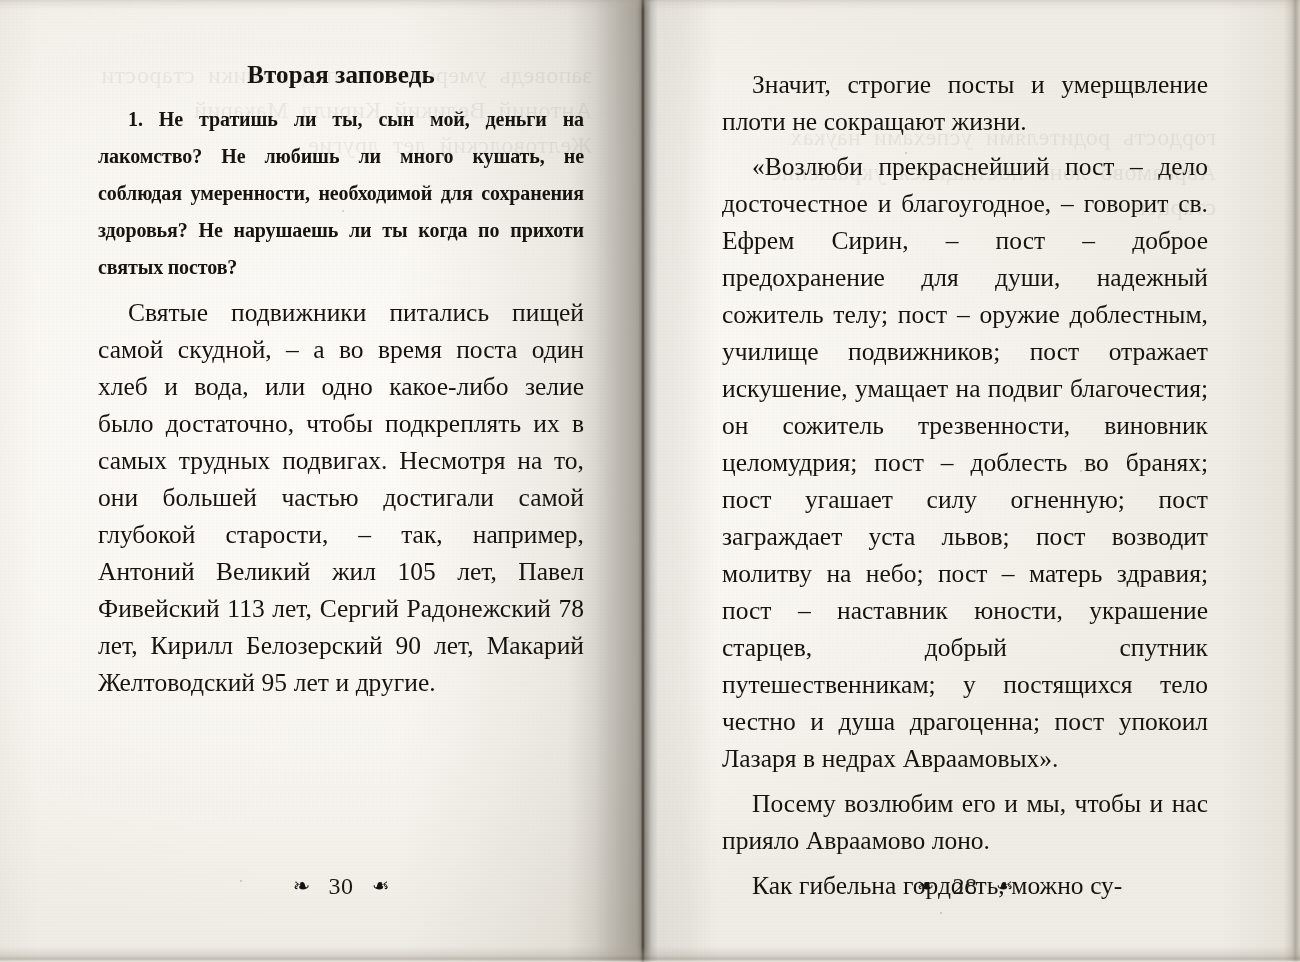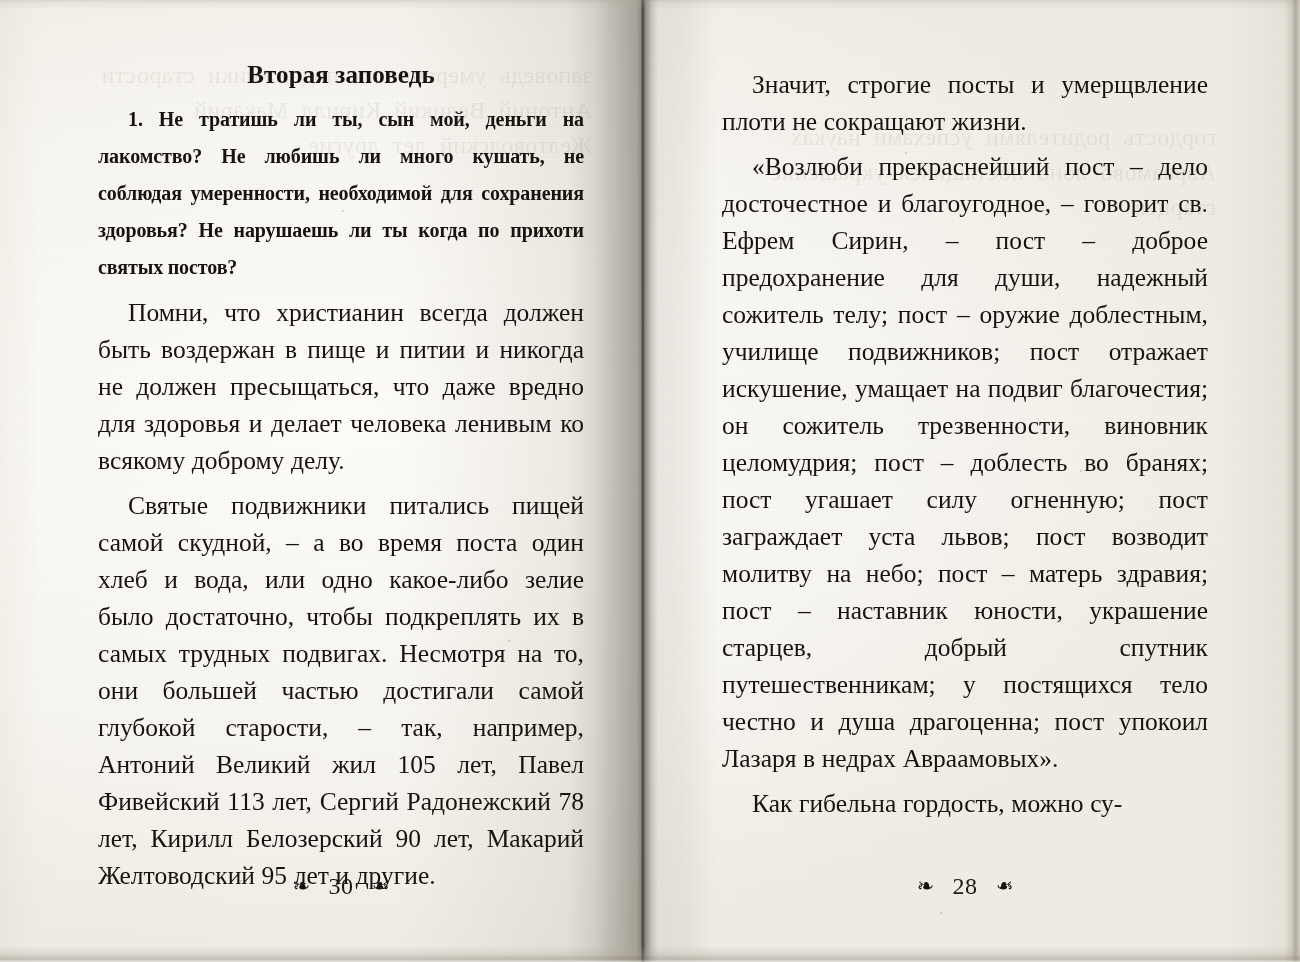--- a/index.html
+++ b/index.html
@@ -235,27 +235,27 @@
 
   <div class="gutter-soft"></div>
   <div class="gutter-seam"></div>
 
   <div class="showthrough st-left">заповедь  умеренность  подвижники  старости  Антоний  Великий  Кирилл  Макарий  Желтоводский  лет  другие</div>
   <div class="showthrough st-right">гордость  родителями  успехами  науках  Авраамово  лоно  постящихся  украшение  старцев</div>
 
   <div class="col col-left ink-soft">
     <h1 class="page-title">Вторая заповедь</h1>
     <p class="para bold">1. Не тратишь ли ты, сын мой, деньги на лакомство? Не любишь ли много кушать, не соблюдая умеренности, необходимой для сохранения здоровья? Не нарушаешь ли ты когда по прихоти святых постов?</p>
-    <p class="para">Помни, что христианин всегда должен быть воздержан в пище и питии и никогда не должен пресыщаться, что даже вредно для здоровья и делает человека ленивым ко всякому доброму делу.</p>
     <p class="para">Святые подвижники питались пищей самой скудной, – а во время поста один хлеб и вода, или одно какое-либо зелие было достаточно, чтобы подкреплять их в самых трудных подвигах. Несмотря на то, они большей частью достигали самой глубокой старости, – так, например, Антоний Великий жил 105 лет, Павел Фивейский 113 лет, Сергий Радонежский 78 лет, Кирилл Белозерский 90 лет, Макарий Желтоводский 95 лет и другие.</p>
   </div>
 
   <div class="col col-right ink-soft">
     <p class="para">Значит, строгие посты и умерщвление плоти не сокращают жизни.</p>
     <p class="para">«Возлюби прекраснейший пост – дело досточестное и благоугодное, – говорит св. Ефрем Сирин, – пост – доброе предохранение для души, надежный сожитель телу; пост – оружие доблестным, училище подвижников; пост отражает искушение, умащает на подвиг благочестия; он сожитель трезвенности, виновник целомудрия; пост – доблесть во бранях; пост угашает силу огненную; пост заграждает уста львов; пост возводит молитву на небо; пост – матерь здравия; пост – наставник юности, украшение старцев, добрый спутник путешественникам; у постящихся тело честно и душа драгоценна; пост упокоил Лазаря в недрах Авраамовых».</p>
+    <p class="para">Посему возлюбим его и мы, чтобы и нас прияло Авраамово лоно.</p>
     <p class="para last-flush">Как гибельна гордость, можно су-</p>
   </div>
 
   <div class="folio folio-left ink-soft">
     <span class="fleuron">❧</span>
     <span class="folio-num">30</span>
     <span class="fleuron flip">❧</span>
   </div>
 
   <div class="folio folio-right ink-soft">

